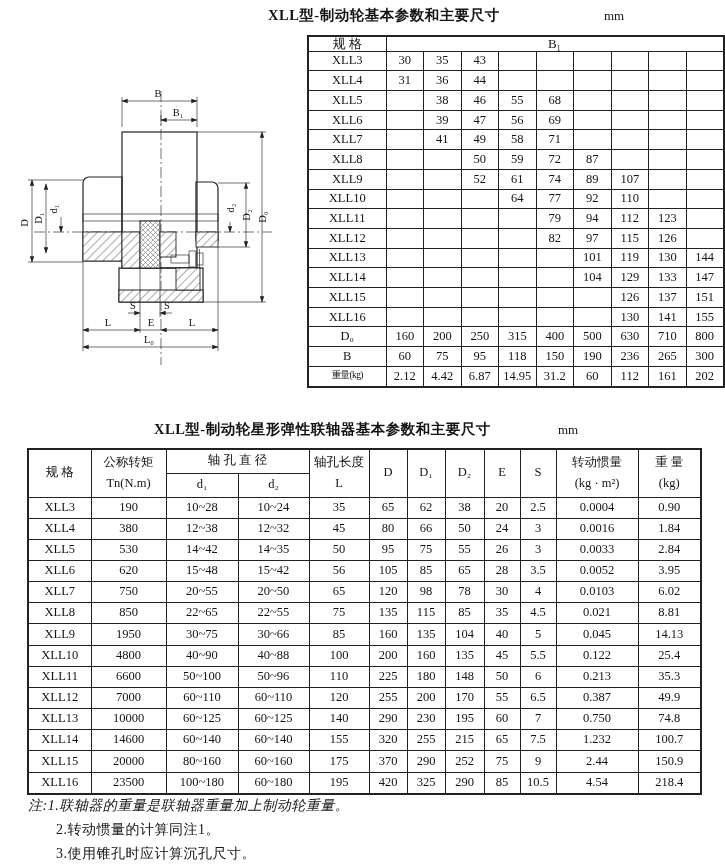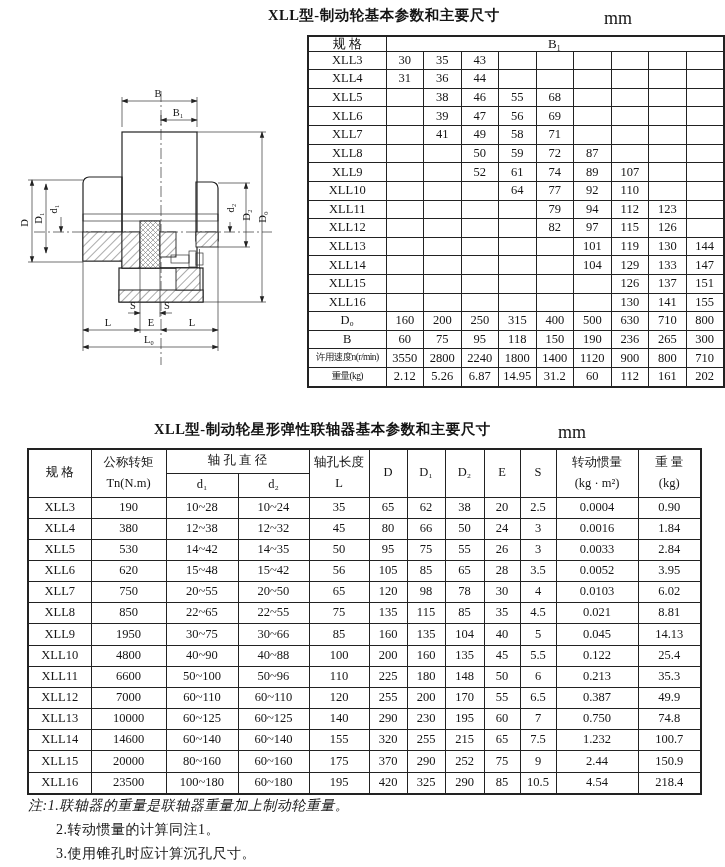--- a/index.html
+++ b/index.html
@@ -1,20 +1,20 @@
 <!DOCTYPE html>
 <html><head>
 <meta charset="utf-8">
 <style>
   html,body{margin:0;padding:0;background:#e8e8e8;}
   .page{position:relative;width:725px;height:867px;background:#ffffff;
         font-family:"Liberation Serif","DejaVu Serif",serif;color:#141414;overflow:hidden;}
   .abs{position:absolute;}
   .title{font-size:14.5px;font-weight:600;letter-spacing:.5px;white-space:nowrap;}
-  .unit{font-size:18px;}
+  .unit{font-size:13px;}
   .note1{font-size:13.5px;letter-spacing:.5px;white-space:nowrap;}
   table{border-collapse:collapse;table-layout:fixed;}
   th{font-weight:normal;}
   
   #table1{left:307px;top:35px;width:416px;height:353px;border:2px solid #222;position:absolute;}
   #table1 th,#table1 td{border:1px solid #222;padding:0;text-align:center;vertical-align:middle;
       font-size:12.5px;line-height:1.05;overflow:hidden;white-space:nowrap;}
   #table1 thead th{font-size:13px;}
   #table1 td.spec{font-size:12.5px;}
   #table1 tbody tr:nth-child(n+17) td.spec{font-size:9.5px;letter-spacing:-.6px;}
@@ -360,38 +360,26 @@
     <td>75</td>
     <td>95</td>
     <td>118</td>
     <td>150</td>
     <td>190</td>
     <td>236</td>
     <td>265</td>
     <td>300</td>
   </tr>
 
-  <tr>
-    <td class="spec">许用速度n(r/min)</td>
-    <td>3550</td>
-    <td>2800</td>
-    <td>2240</td>
-    <td>1800</td>
-    <td>1400</td>
-    <td>1120</td>
-    <td>900</td>
-    <td>800</td>
-    <td>710</td>
-  </tr>
 
 
   <tr>
     <td class="spec">重量(kg)</td>
     <td>2.12</td>
-    <td>5.26</td>
+    <td>4.42</td>
     <td>6.87</td>
     <td>14.95</td>
     <td>31.2</td>
     <td>60</td>
     <td>112</td>
     <td>161</td>
     <td>202</td>
   </tr>
 </tbody>
   </table>

